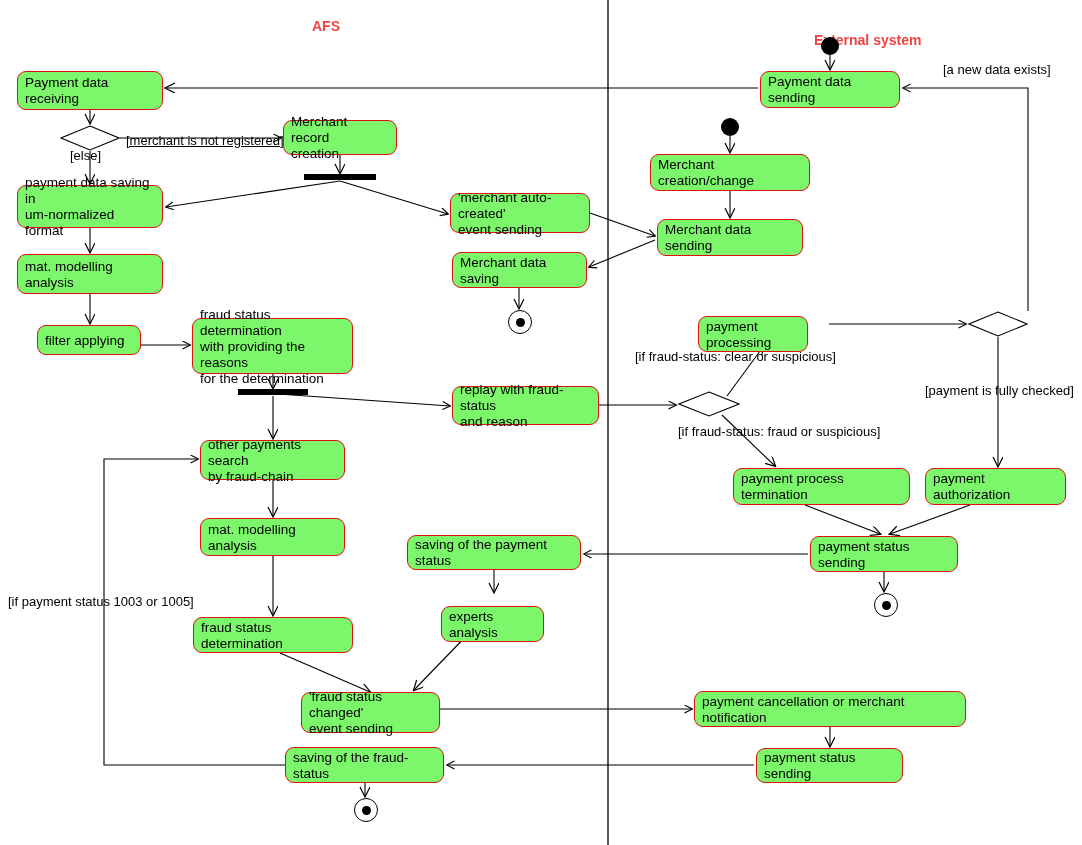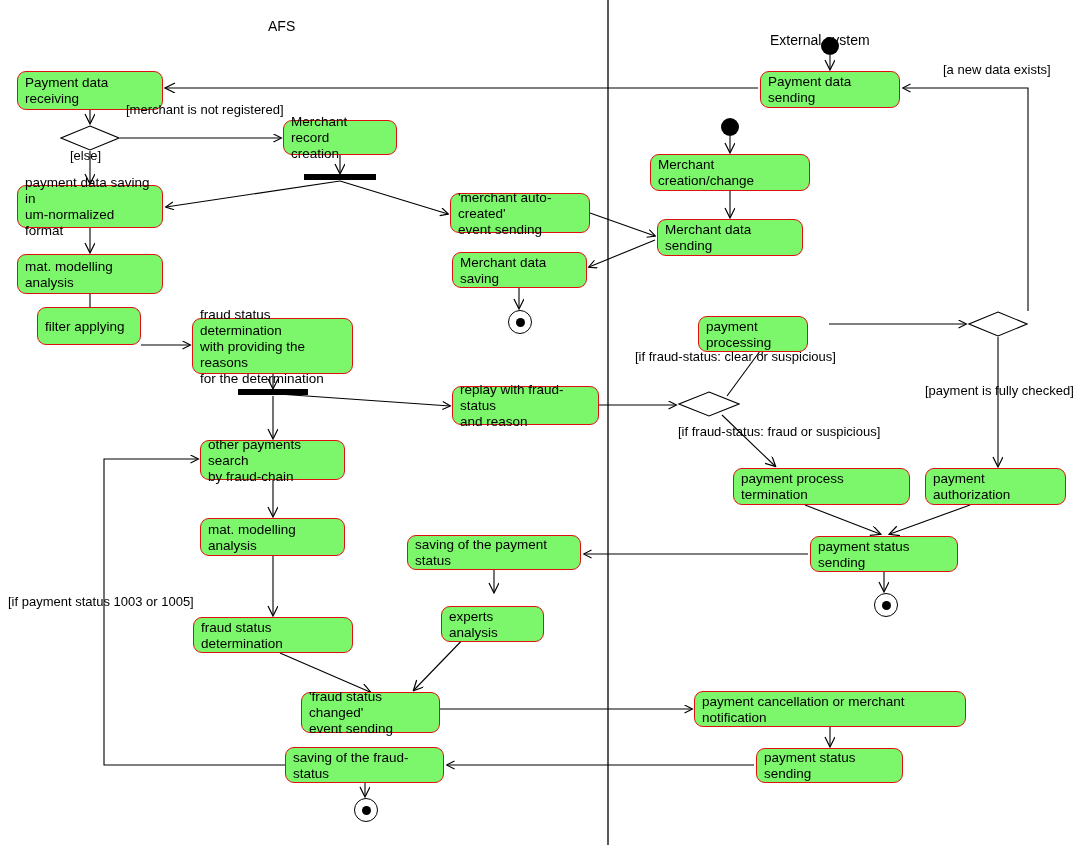--- a/index.html
+++ b/index.html
@@ -8,21 +8,21 @@
   #canvas{position:relative;width:1082px;height:845px;background:#fff;}
   svg.edges{position:absolute;left:0;top:0;width:1082px;height:845px;pointer-events:none;}
 
   .node{position:absolute;box-sizing:border-box;
         background:#7CF76B;border:1.5px solid #E01010;border-radius:9px;
         color:#000;font-size:13.5px;line-height:16px;
         padding:5px 7px 4px 7px;
         display:flex;align-items:center;}
   .node .txt{display:block;white-space:pre-line;}
 
-  .swimlane-title{position:absolute;font-weight:normal;font-size:14px;color:#000000;}
+  .swimlane-title{position:absolute;font-weight:bold;font-size:14px;color:#ef4444;margin-left:44px;}
   .edge-label{position:absolute;font-size:13px;color:#000;white-space:nowrap;}
 
   .initial-node{position:absolute;width:18px;height:18px;border-radius:50%;
                 background:#000;}
   .final-node{position:absolute;width:22px;height:22px;border-radius:50%;
               border:1.3px solid #000;background:#fff;}
   .final-node::after{content:"";position:absolute;left:50%;top:50%;
               width:9px;height:9px;margin:-4.5px 0 0 -4.5px;
               border-radius:50%;background:#000;}
   .sync-bar{position:absolute;background:#000;}
@@ -158,21 +158,21 @@
 
   <div class="node" style="left:17px;top:185px;width:146px;height:43px;">
     <span class="txt">payment data saving in
 um-normalized format</span>
     </div>
 
   <div class="node" style="left:17px;top:254px;width:146px;height:40px;">
     <span class="txt">mat. modelling analysis</span>
     </div>
 
-  <div class="node" style="left:37px;top:307px;width:104px;height:38px;">
+  <div class="node" style="left:37px;top:325px;width:104px;height:30px;">
     <span class="txt">filter applying</span>
     </div>
 
   <div class="node" style="left:192px;top:318px;width:161px;height:56px;">
     <span class="txt">fraud status determination
 with providing the reasons
 for the determination</span>
     </div>
 
   <div class="node" style="left:450px;top:193px;width:140px;height:40px;">
@@ -248,21 +248,21 @@
     </div>
 
   <div class="node" style="left:694px;top:691px;width:272px;height:36px;">
     <span class="txt">payment cancellation or merchant notification</span>
     </div>
 
   <div class="node" style="left:756px;top:748px;width:147px;height:35px;">
     <span class="txt">payment status sending</span>
     </div>
 
-  <div class="edge-label" style="left:126px;top:102px;">[merchant is not registered]</div>
+  <div class="edge-label" style="left:126px;top:133px;text-decoration:underline;">[merchant is not registered]</div>
   <div class="edge-label" style="left:70px;top:148px;">[else]</div>
   <div class="edge-label" style="left:943px;top:62px;">[a new data exists]</div>
   <div class="edge-label" style="left:635px;top:349px;">[if fraud-status: clear or suspicious]</div>
   <div class="edge-label" style="left:649px;top:424px;margin-left:29px;">[if fraud-status: fraud or suspicious]</div>
   <div class="edge-label" style="left:925px;top:383px;">[payment is fully checked]</div>
   <div class="edge-label" style="left:8px;top:594px;">[if payment status 1003 or 1005]</div>
 
 </div>
 
 </body></html>

